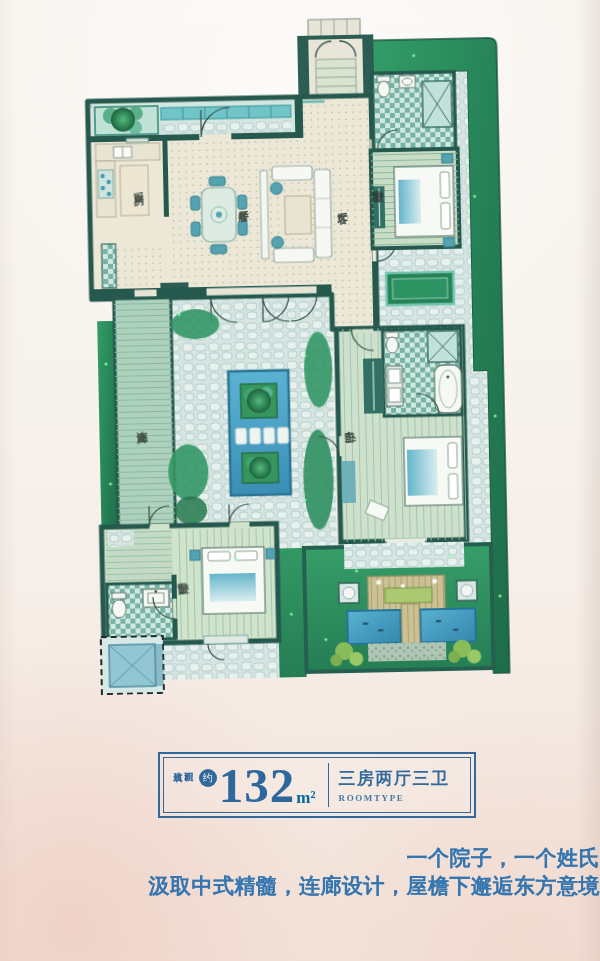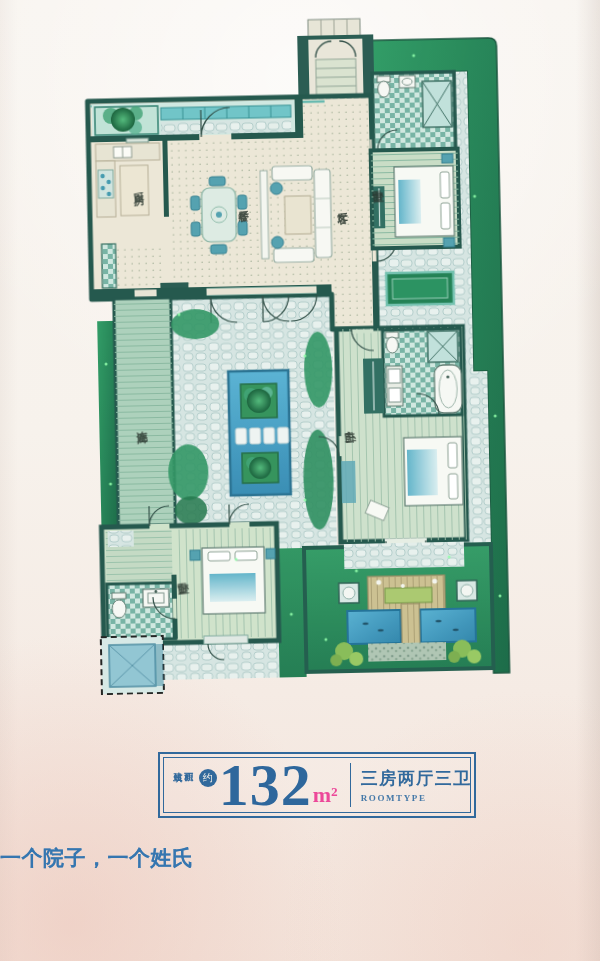--- a/index.html
+++ b/index.html
@@ -29,35 +29,35 @@
     font-size:9px;line-height:1.1;letter-spacing:1px;
     color:#31699c;font-weight:bold;height:40px;
   }
   .approx-circle{
     width:18px;height:18px;border-radius:50%;background:#31699c;color:#f6f2ea;
     font-size:10px;display:flex;align-items:center;justify-content:center;
     margin:-14px 2px 0 0;flex:0 0 auto;
   }
   .area-value{
     font-family:"Liberation Serif","DejaVu Serif",serif;font-weight:bold;
-    font-size:60px;color:#2e679c;line-height:1;letter-spacing:1px;
+    font-size:49px;color:#2e679c;line-height:1;letter-spacing:1px;
   }
   .area-unit{
     font-family:"Liberation Serif","DejaVu Serif",serif;font-weight:bold;
-    font-size:22px;color:#ec4899;align-self:flex-end;margin:0 0 4px 1px;
+    font-size:17px;color:#0369a1;align-self:flex-end;margin:0 0 4px 1px;
   }
   .badge-divider{width:1px;background:#31699c;height:44px;margin:0 10px 0 12px;flex:0 0 auto;}
   .room-type{display:flex;flex-direction:column;justify-content:flex-start;gap:3px;}
   .room-type-cn{font-size:17px;font-weight:bold;color:#31699c;letter-spacing:1.5px;white-space:nowrap;}
   .room-type-en{
     font-family:"Liberation Serif","DejaVu Serif",serif;
     font-size:9px;font-weight:bold;color:#4579a8;letter-spacing:1.6px;
   }
   
-  .slogans{position:absolute;left:0;top:844px;width:600px;text-align:left;}
+  .slogans{position:absolute;left:0;top:844px;width:600px;text-align:right;}
   .slogan-line{
     font-size:21px;font-weight:bold;color:#3576b0;letter-spacing:.5px;
     line-height:28px;white-space:nowrap;
     text-shadow:0 0 .6px rgba(53,118,176,.55);
     font-family:"DejaVu Sans","Liberation Sans",sans-serif;
   }
 </style>
 </head>
 <body>
 
@@ -459,13 +459,14 @@
     <div class="badge-divider"></div>
     <div class="room-type">
       <div class="room-type-cn">三房两厅三卫</div>
       <div class="room-type-en">ROOMTYPE</div>
     </div>
   </div>
 </div>
 
 <div class="slogans">
   <div class="slogan-line">一个院子，一个姓氏</div>
+  <div class="slogan-line">汲取中式精髓，连廊设计，屋檐下邂逅东方意境</div>
 </div>
 
 </body></html>

